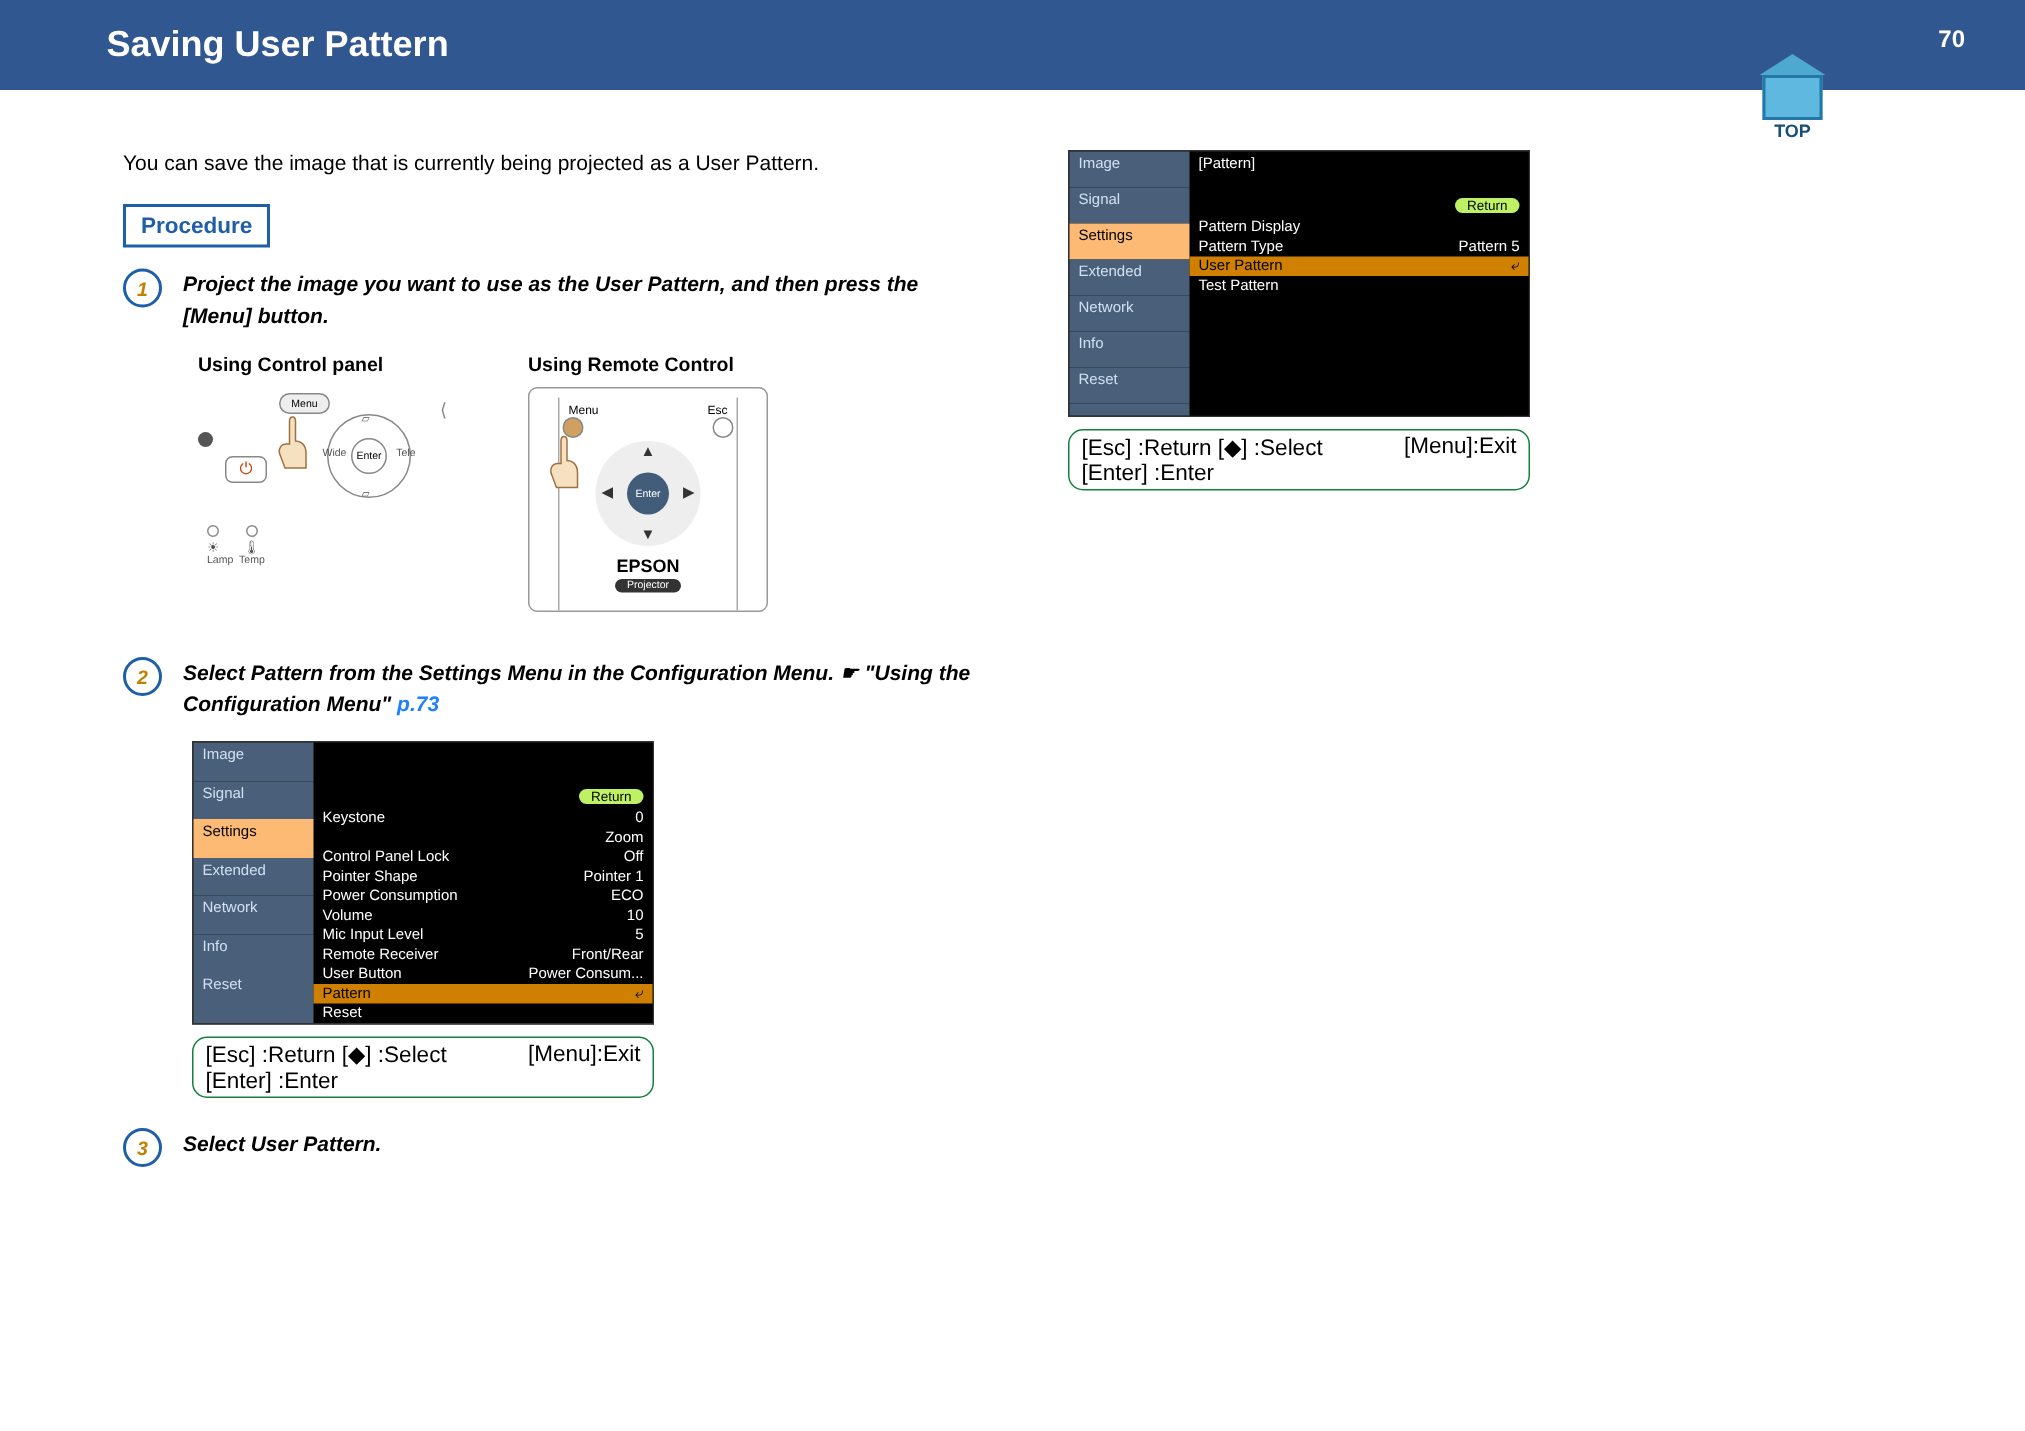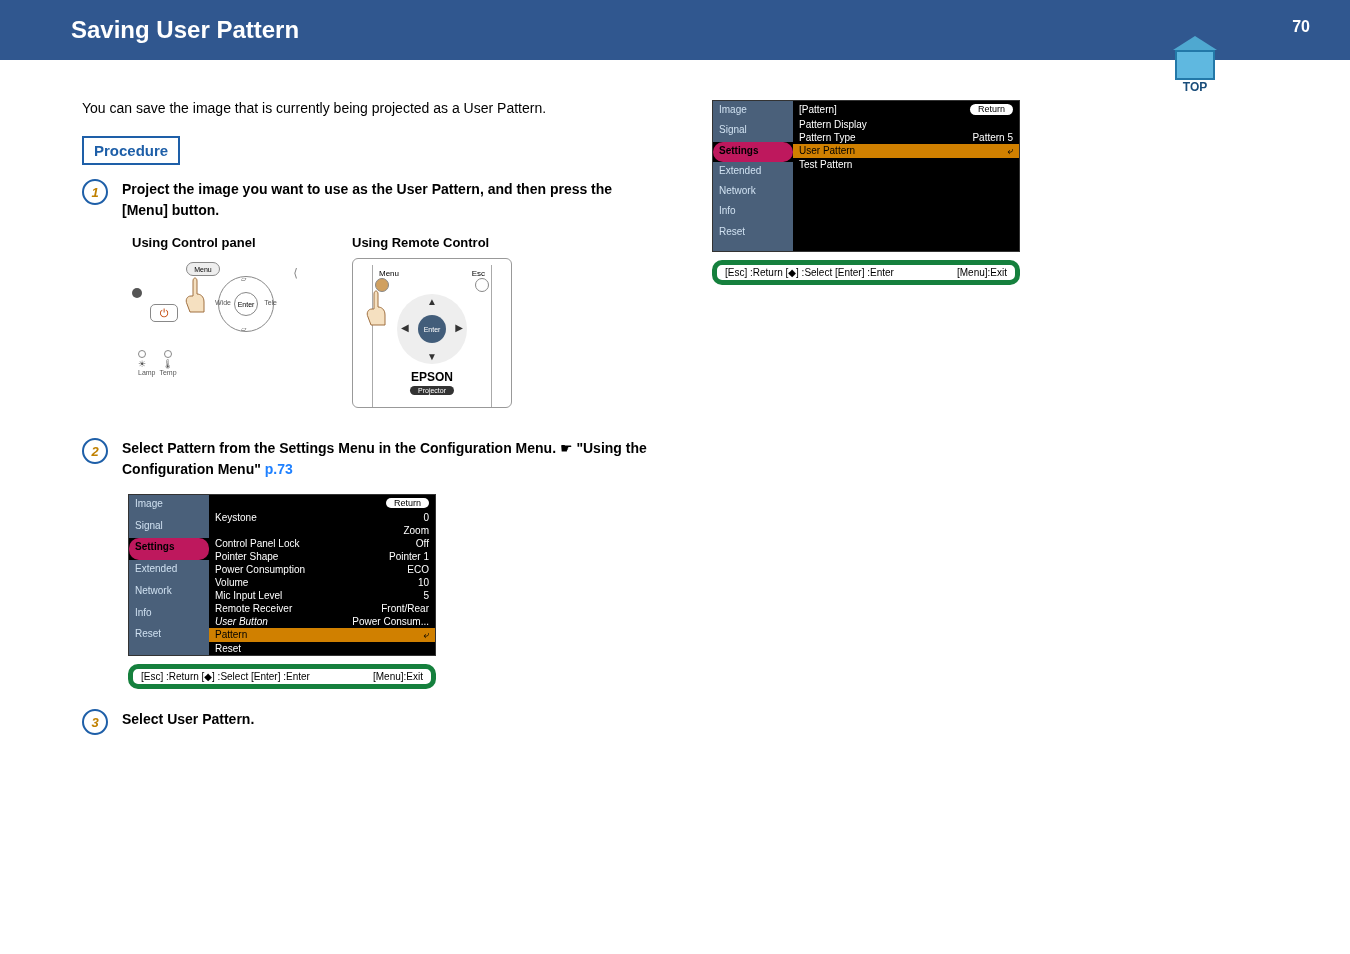--- a/index.html
+++ b/index.html
@@ -101,21 +101,21 @@
     border-radius: 50%;
     color: #c08000;
     font-weight: bold;
     font-style: italic;
     display: flex;
     align-items: center;
     justify-content: center;
     flex-shrink: 0;
     background: #fff;
   }
-  .steptext { font-weight: bold; font-size: 14px; line-height: 1.5; }
+  .steptext { font-weight: bold; font-size: 14px; line-height: 1.5; font-style: italic; }
   .steptext .link { color: #1e80ff; }
   .steptext .hand { font-weight: normal; font-size:14px; }
   .diagrams {
     display: flex;
     gap: 40px;
     margin: 10px 0 30px 50px;
   }
   .diagram-block { text-align: left; }
   .diagram-title { font-weight: bold; font-size: 13px; margin-bottom: 8px; }
   .remote-box {
@@ -190,26 +190,26 @@
   .osd {
     width: 308px;
     background: #000;
     font-size: 10px;
     color: #fff;
     border: 1px solid #333;
   }
   .osd table { border-collapse: collapse; width:100%;}
   .osd td { padding:3px 6px; vertical-align:top;}
   .osd .sidebar { width:80px; background:#4a607a; color:#cfe0f0;}
-  .osd .sidebar.sel { background:#be185d; color:#000; font-weight:bold;border-radius:10px;}
+  .osd .sidebar.sel { background:#fdba74; color:#000; font-weight:normal;}
   .osd .main { background:#000;}
-  .osd .ret-pill { background:#ffffff;color:#000;border-radius:8px;padding:0 8px;font-size:9px;}
+  .osd .ret-pill { background:#bef264;color:#000;border-radius:8px;padding:0 8px;font-size:9px;margin-top:28px;}
   .osd-footer {
-    background:#fff;color:#000;border:5px solid #15803d;border-radius:10px;
-    font-size:10px;padding:2px 8px;display:flex;justify-content:space-between;
+    background:#fff;color:#000;border:1px solid #15803d;border-radius:10px;
+    font-size:15px;padding:2px 8px;display:flex;justify-content:space-between;
     margin-top:8px;width:308px;gap:31px;
   }
   .step-img-wrap { margin-left: 46px; margin-bottom: 20px; }
 
   .col2 .osd { margin-top: 0; }
 </style>
 </head>
 <body>
 
 <div class="header">
@@ -348,21 +348,21 @@
                     </div>
                     <div style="display: flex; padding: 1px 6px;">
                       <span style="flex: 1 1 0%;">Mic Input Level</span>
                       <span>5</span>
                     </div>
                     <div style="display: flex; padding: 1px 6px;">
                       <span style="flex: 1 1 0%;">Remote Receiver</span>
                       <span>Front/Rear</span>
                     </div>
                     <div style="display: flex; padding: 1px 6px;">
-                      <span style="flex: 1 1 0%; font-style: italic;">User Button</span>
+                      <span style="flex: 1 1 0%;">User Button</span>
                       <span>Power Consum...</span>
                     </div>
                     <div style="display: flex; padding: 1px 6px; background: rgb(208, 128, 0); color: rgb(0, 0, 0);">
                       <span style="flex: 1 1 0%;">Pattern</span>
                       <span>⤶</span>
                     </div>
                     <div style="display: flex; padding: 1px 6px;">
                       <span style="flex: 1 1 0%;">Reset</span>
                       <span></span>
                     </div>

